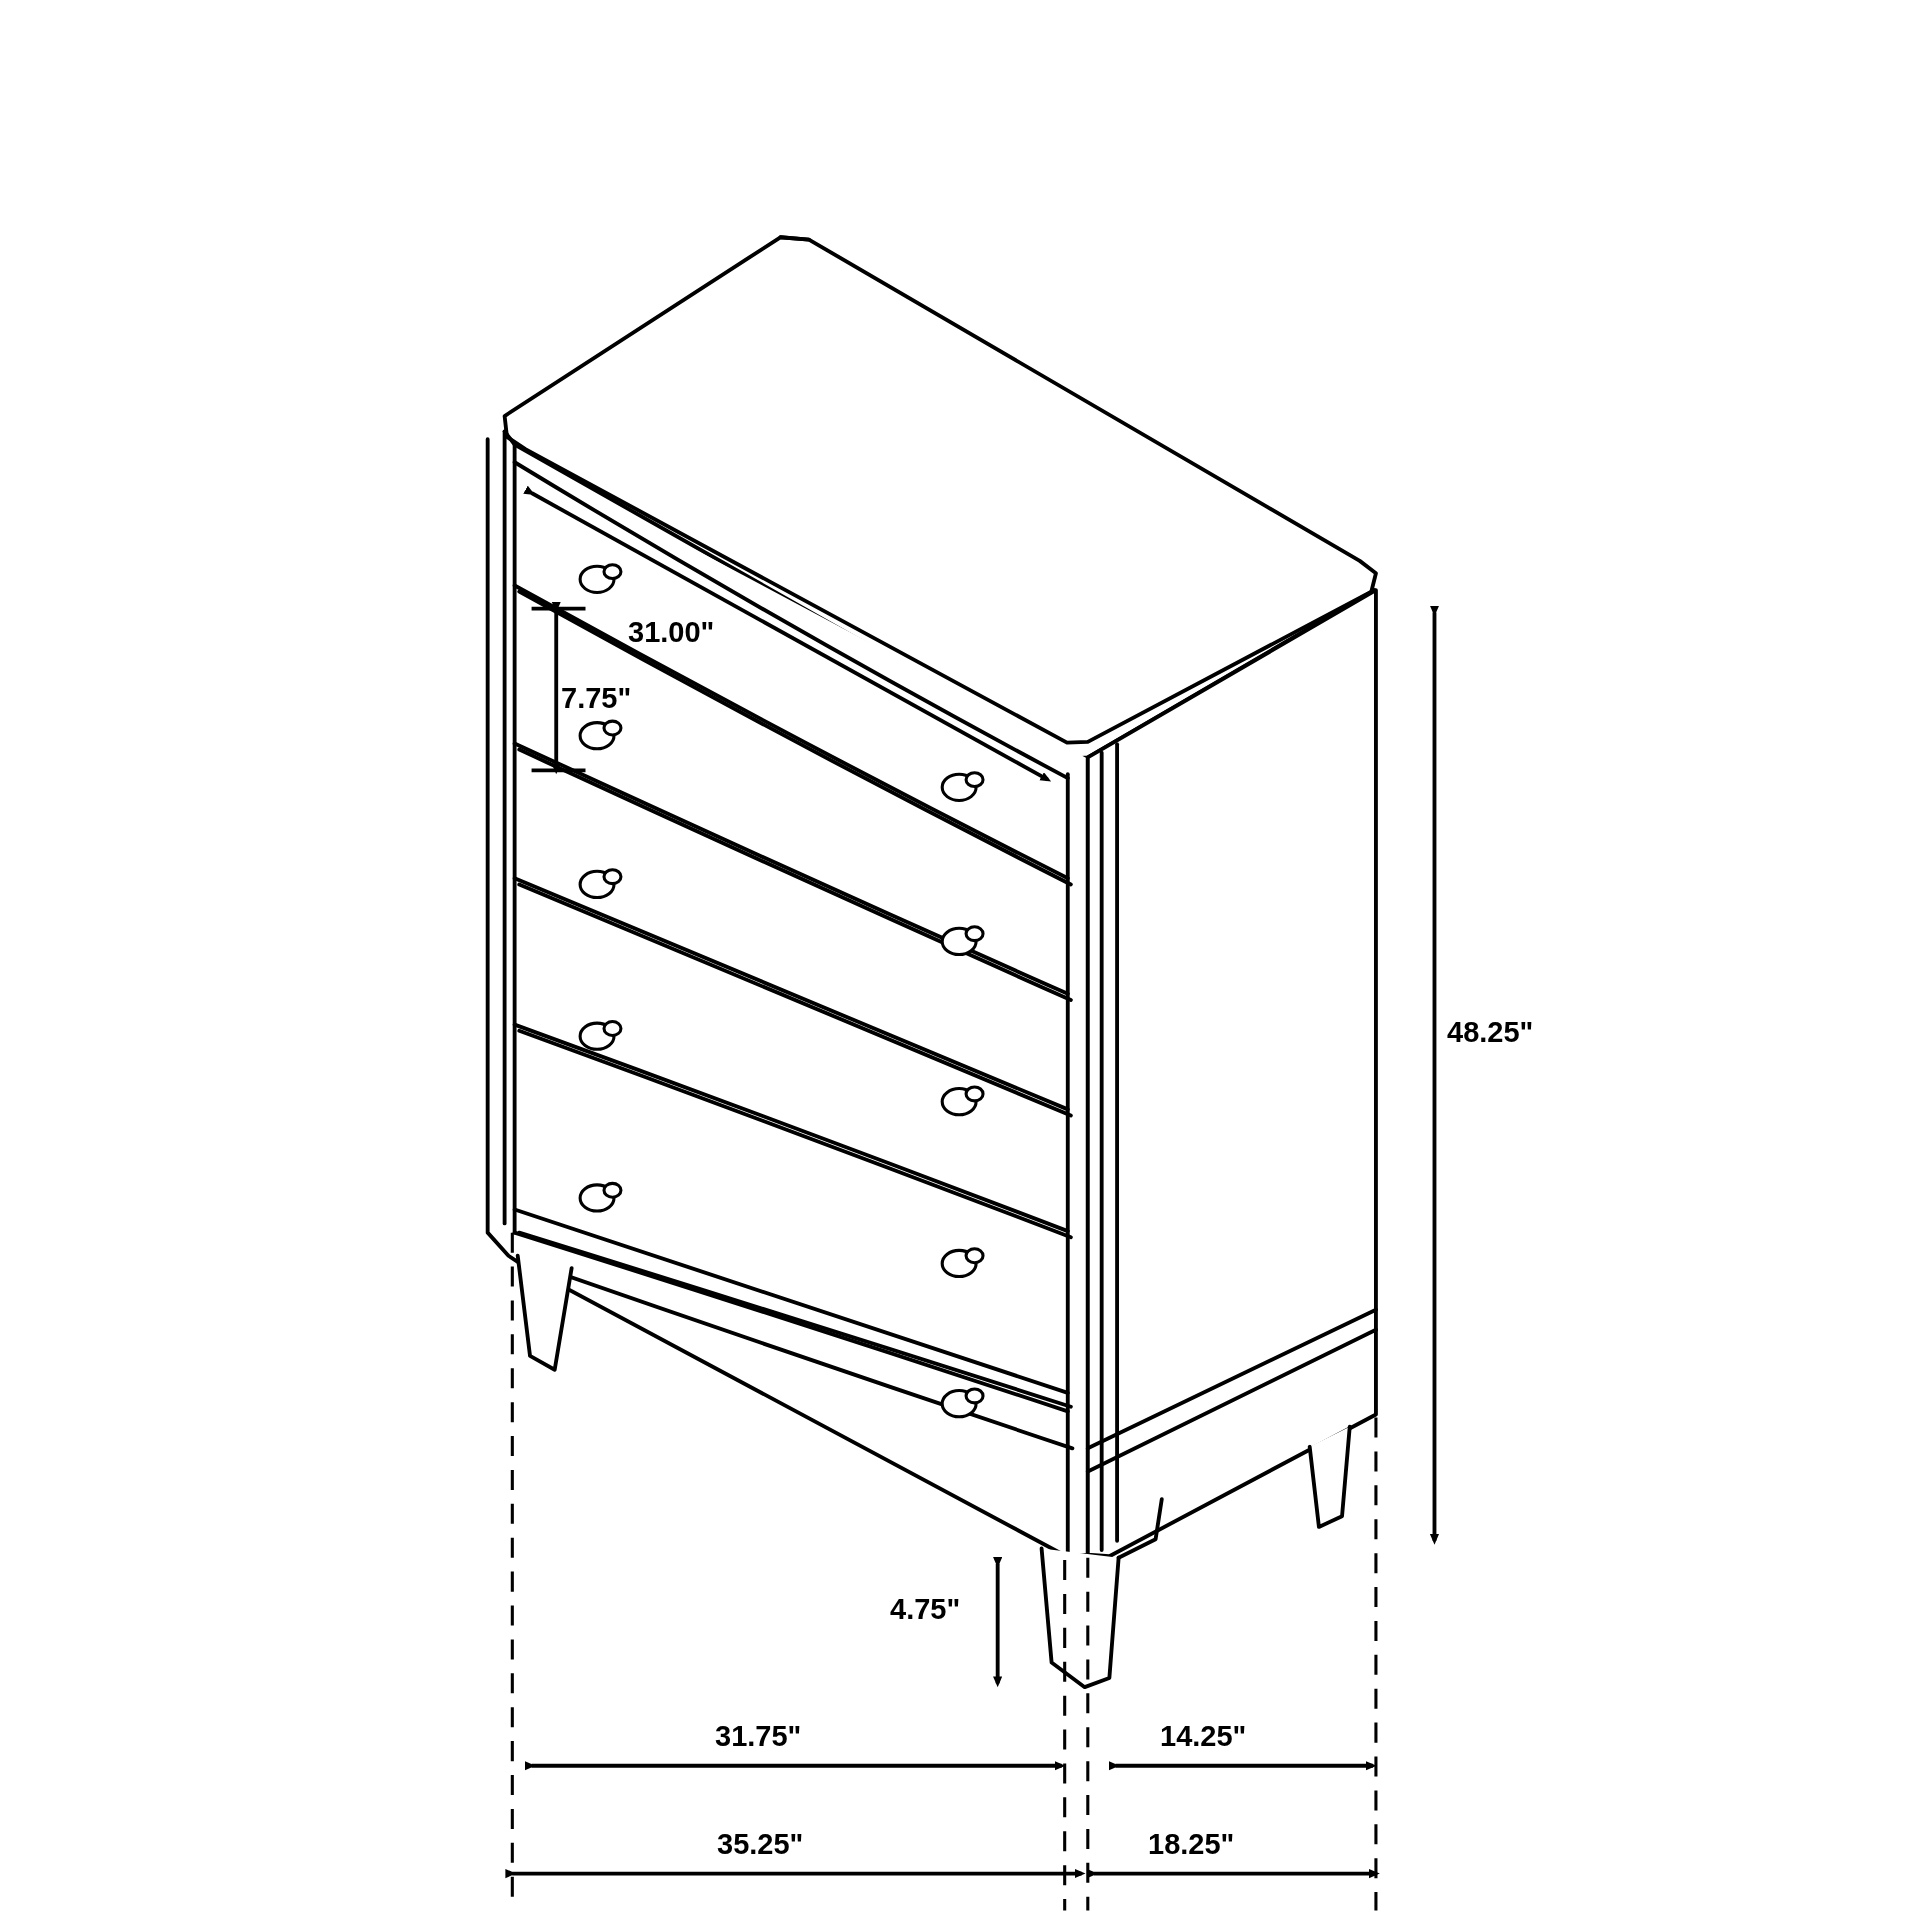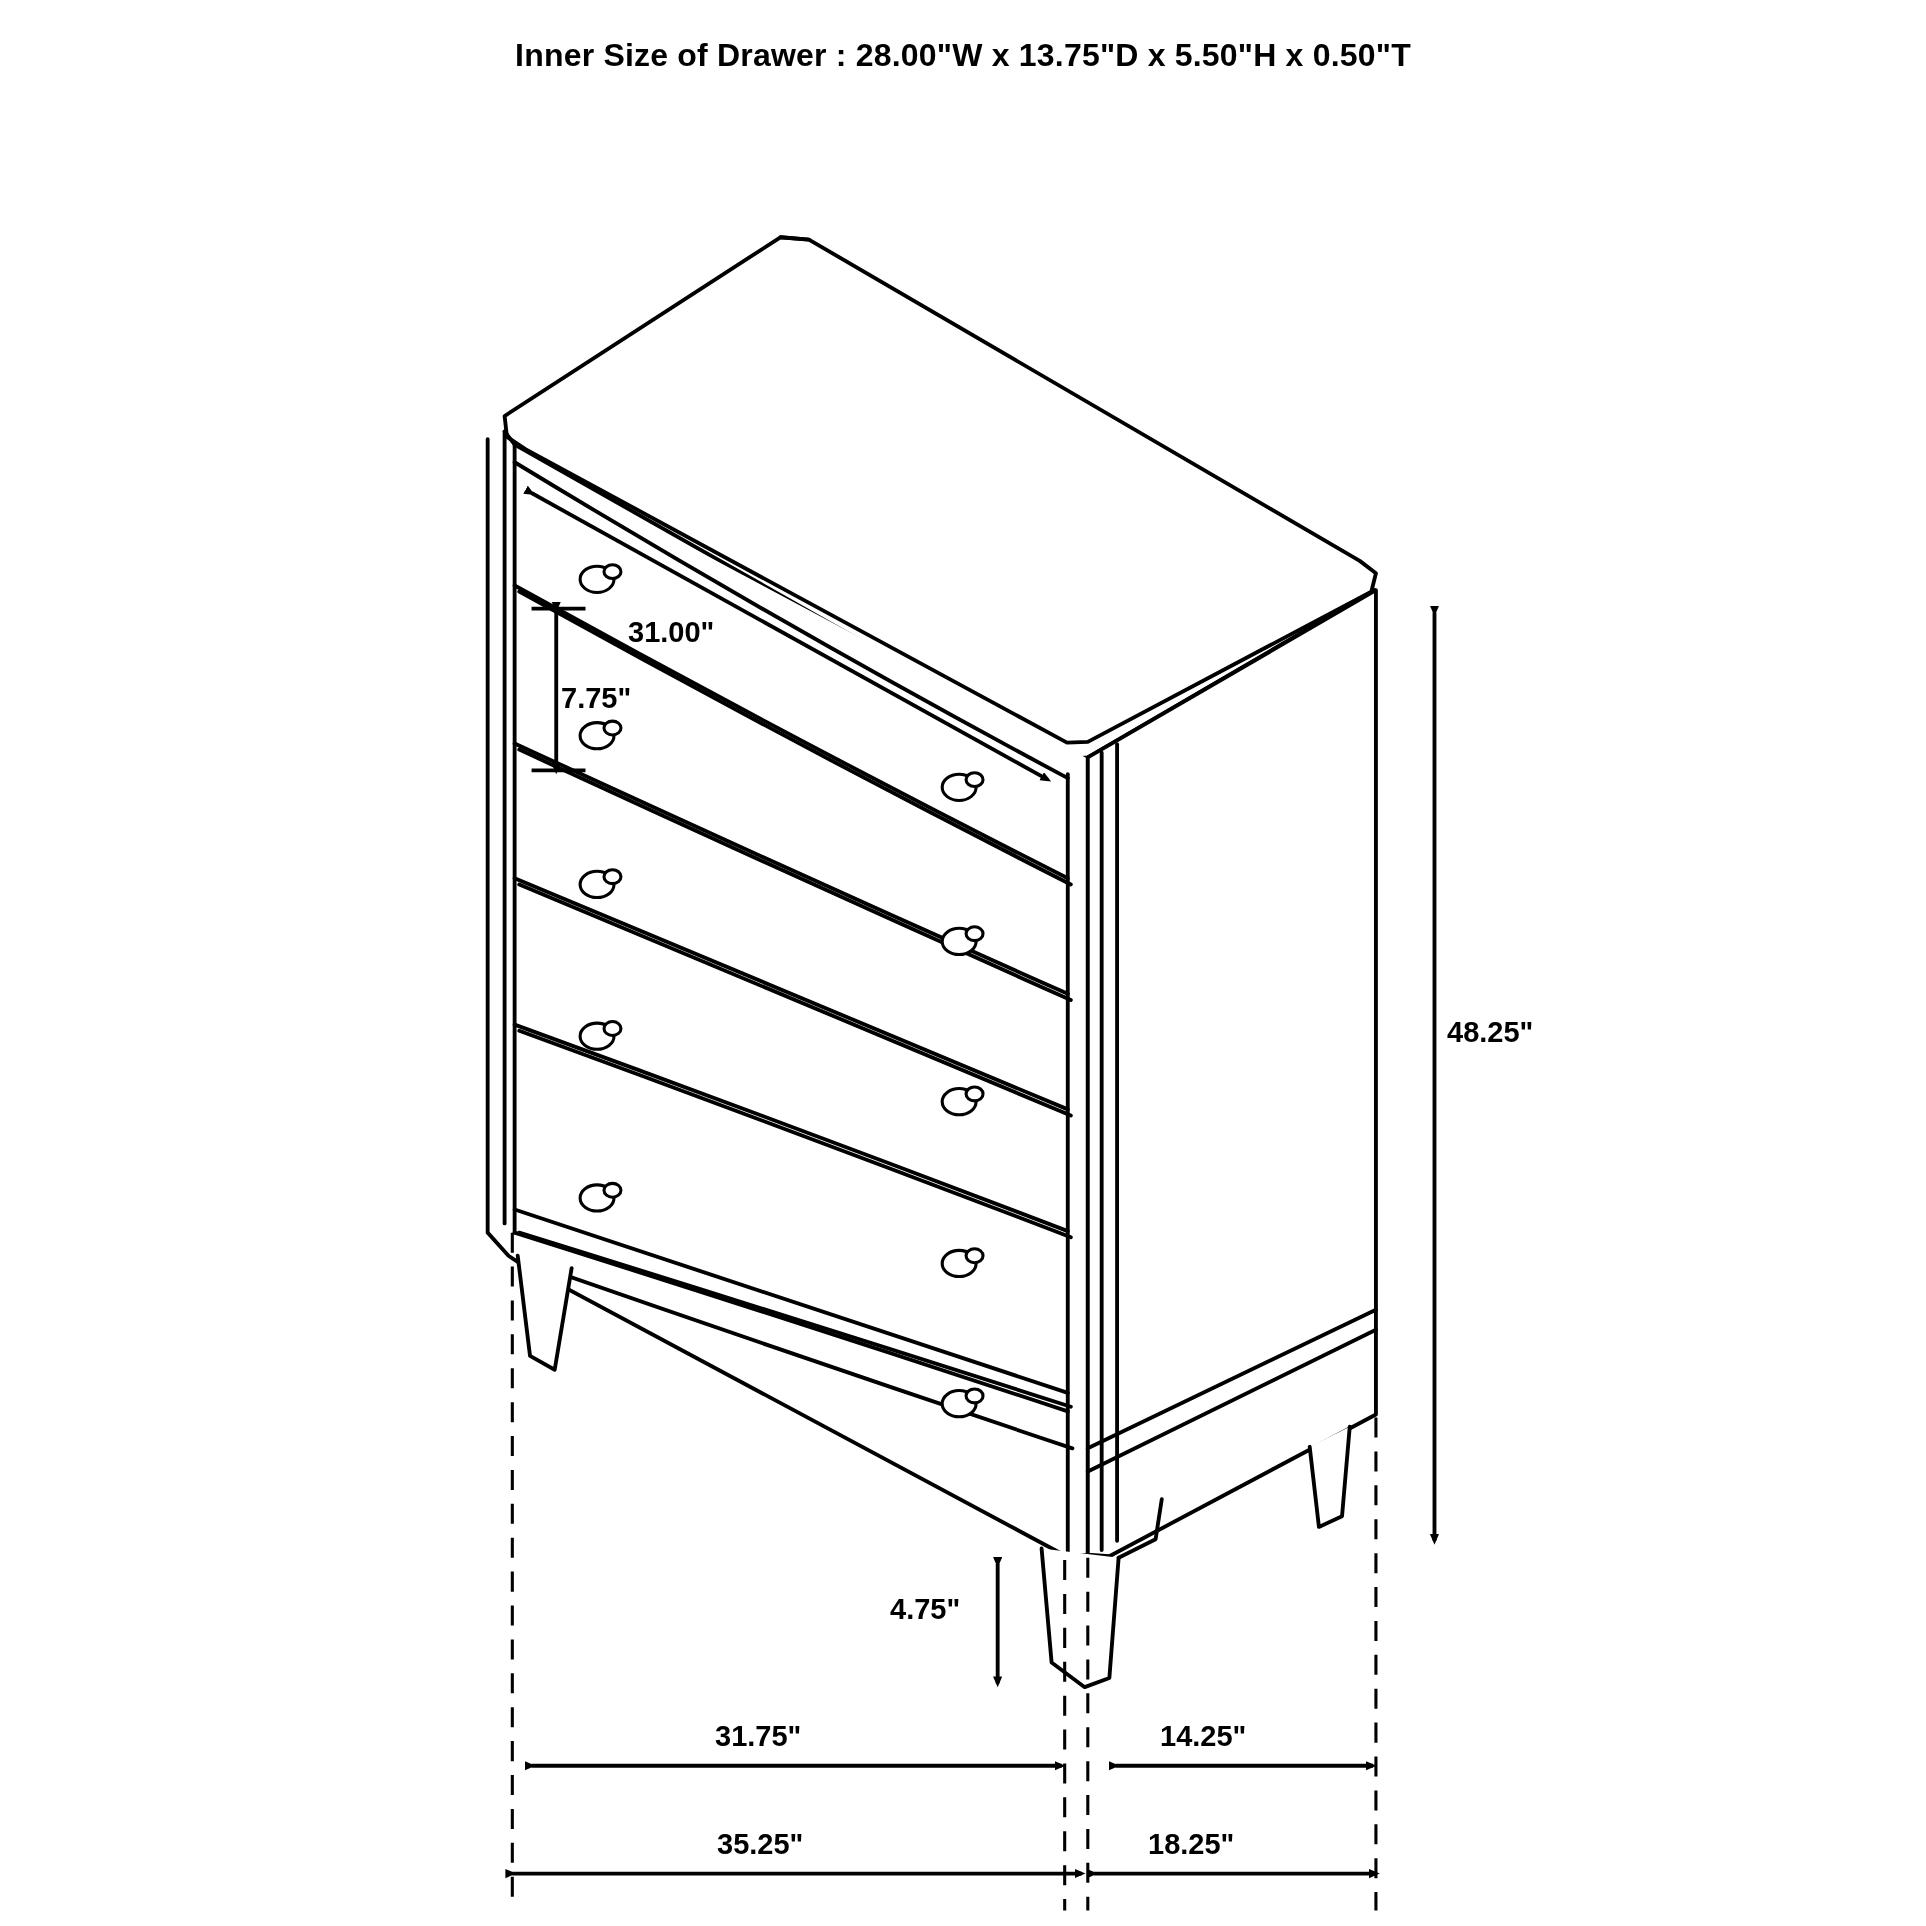--- a/index.html
+++ b/index.html
@@ -10,21 +10,20 @@
     font-size:32px;font-weight:bold;letter-spacing:0.2px;
   }
   .dimlabel{position:absolute;font-size:29px;font-weight:bold;white-space:nowrap;}
   svg{position:absolute;top:0;left:0;}
 </style>
 </head>
 <body>
 
 <div id="stage">
 
-  <div class="title">Inner Size of Drawer : 28.00"W x 13.75"D x 5.50"H x 0.50"T</div>
 
   <svg width="1926" height="1926" viewBox="0 0 2500 2500">
     <defs>
       <marker id="arrHead" markerWidth="18" markerHeight="18" refX="9" refY="6" orient="auto" markerUnits="userSpaceOnUse">
         <path d="M0,0 L14,6 L0,12 z" fill="#000"></path>
       </marker>
     </defs>
 
     <g fill="none" stroke="#000" stroke-width="5" stroke-linejoin="round" stroke-linecap="round">
 

